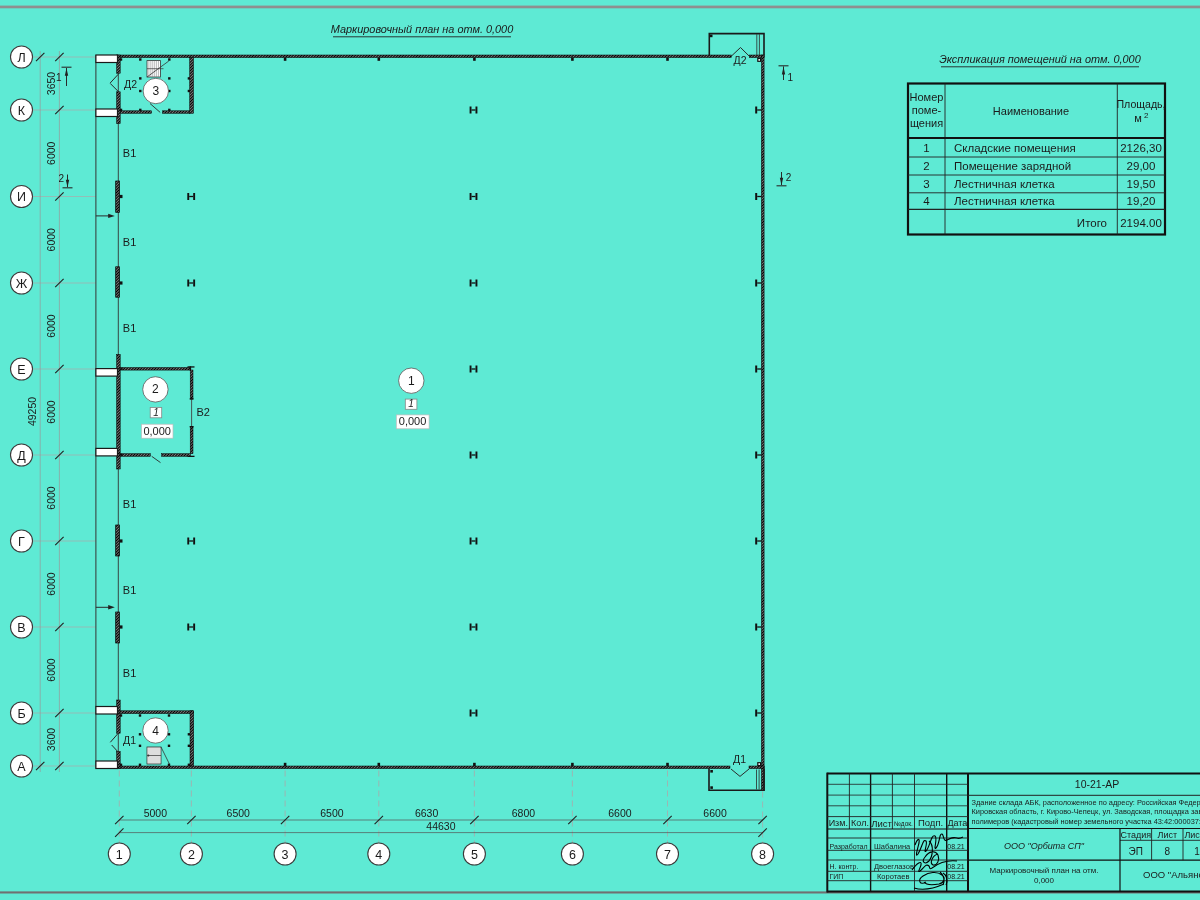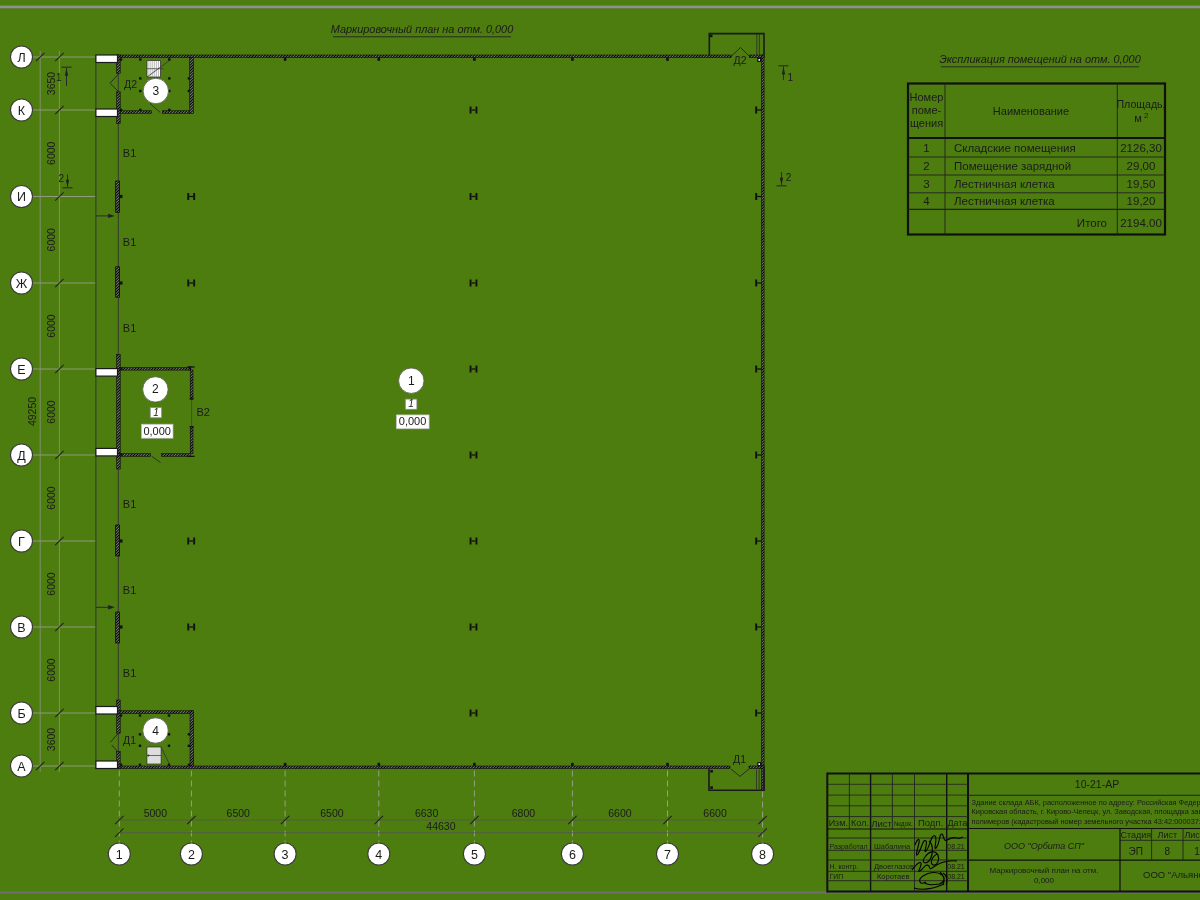--- a/index.html
+++ b/index.html
@@ -1,14 +1,14 @@
 <!DOCTYPE html>
 <html><head><meta charset="utf-8"><style>
 html,body{margin:0;padding:0;background:#fff;}
-#page{position:relative;width:1200px;height:900px;background:#4d7c0f;overflow:hidden;}
+#page{position:relative;width:1200px;height:900px;background:#5eead4;overflow:hidden;}
 </style></head><body>
 <div id="page">
 <svg width="1200" height="900" viewBox="0 0 1200 900">
 <defs>
         <pattern id="h" width="2.0" height="2.0" patternUnits="userSpaceOnUse" patternTransform="rotate(45)">
           <rect width="2.0" height="2.0" fill="#f0f0f0"></rect>
           <rect width="1.5" height="2.0" fill="#000"></rect>
         </pattern>
       </defs>
 

